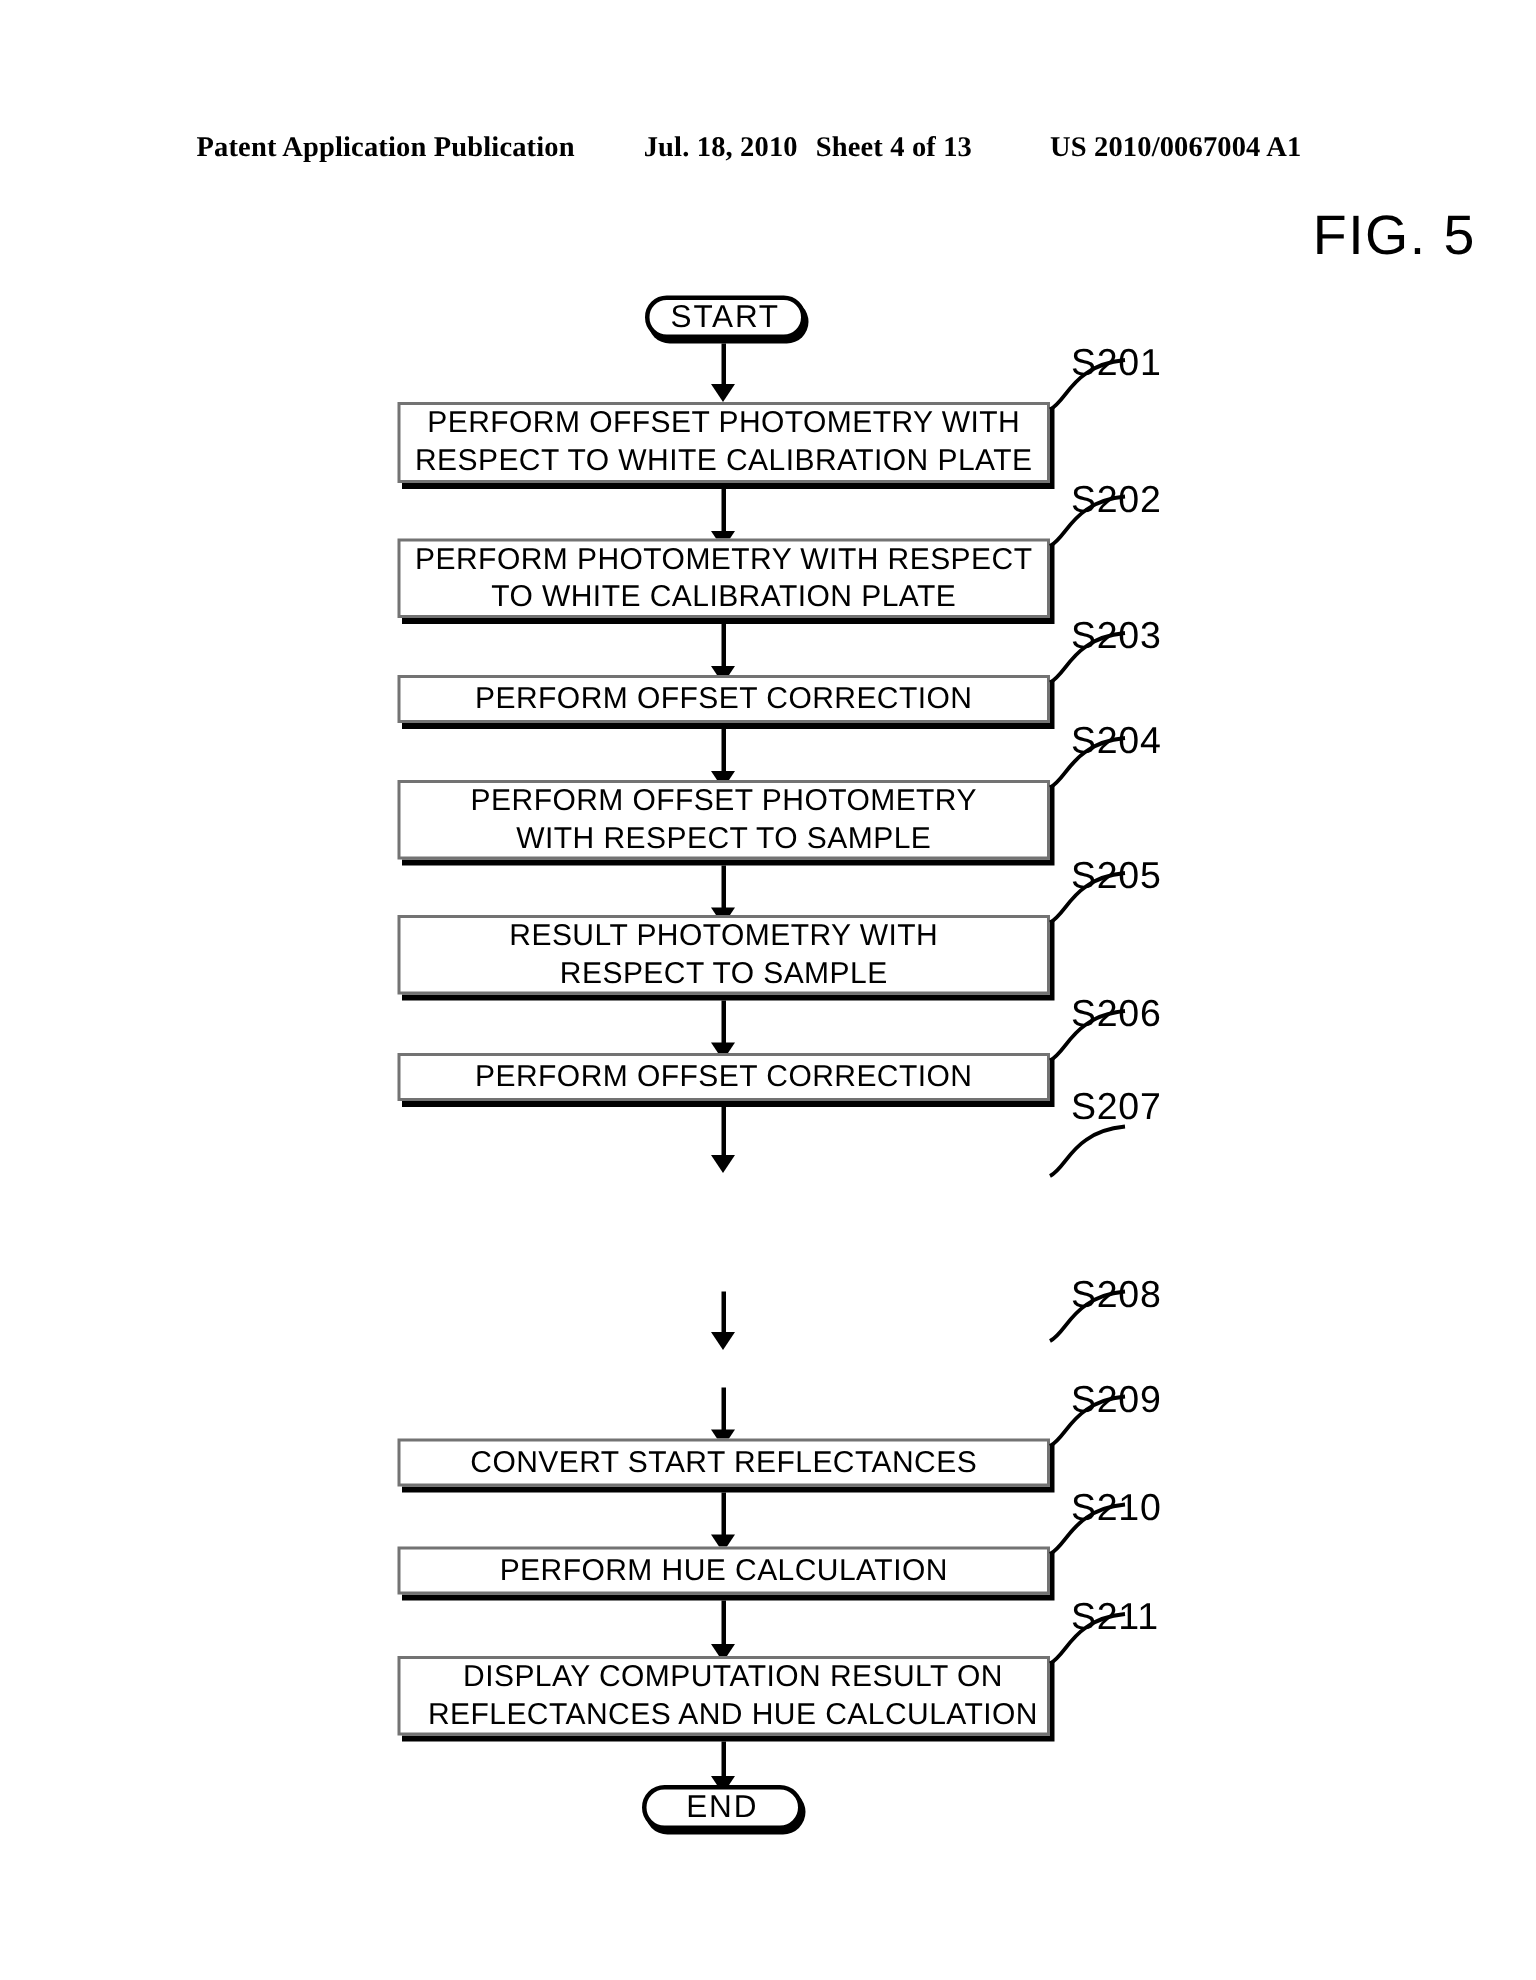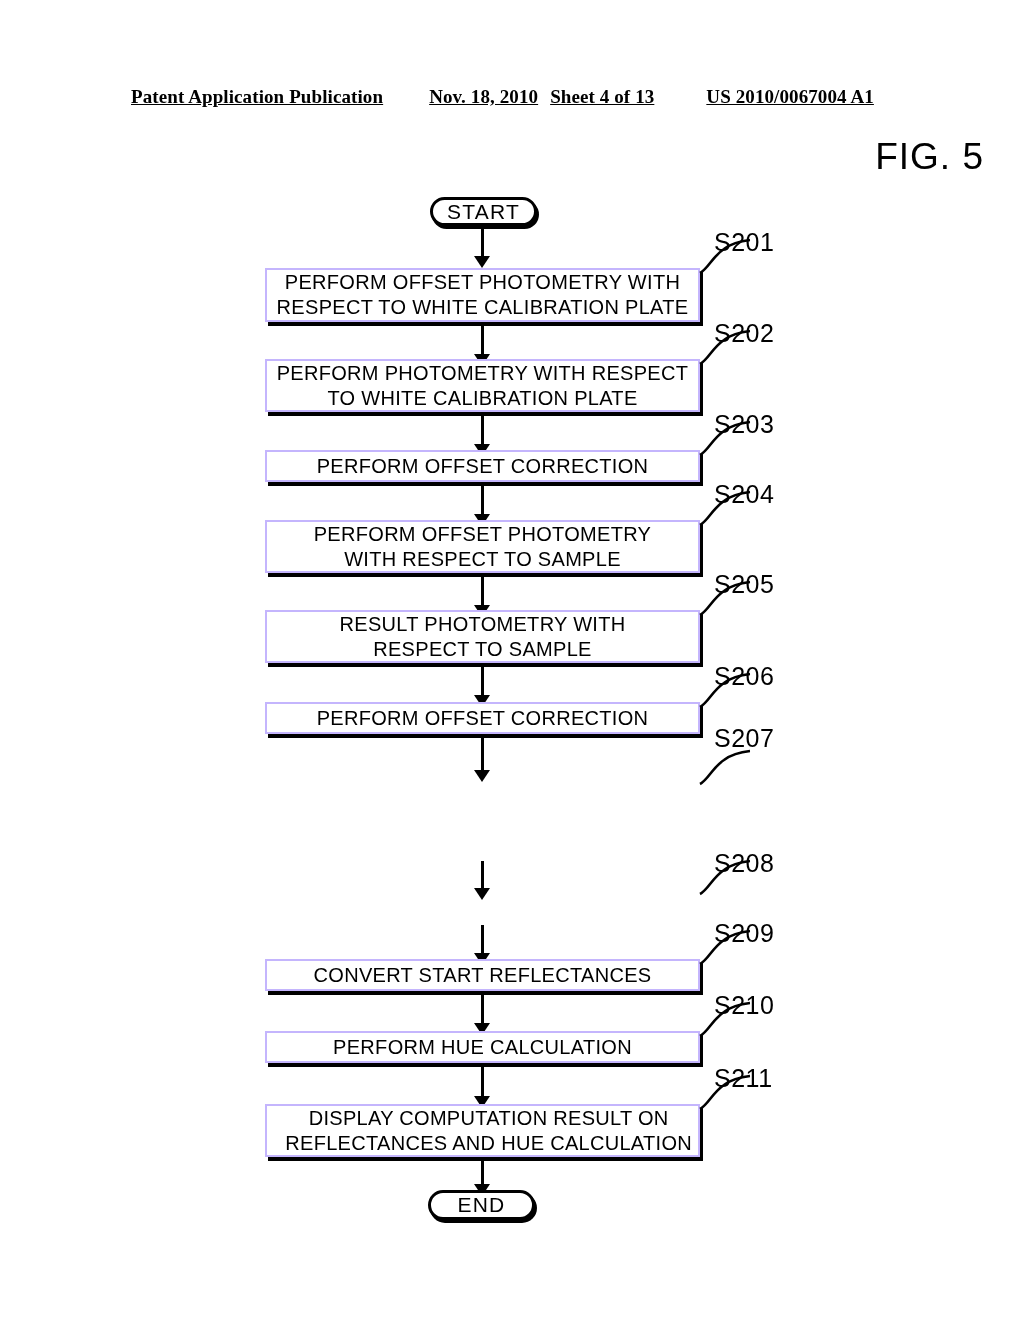--- a/index.html
+++ b/index.html
@@ -23,22 +23,21 @@
     left: 131px;
     top: 86px;
     width: 762px;
     height: 24px;
     font-family: "Liberation Serif", serif;
     font-weight: bold;
     font-size: 19px;
     letter-spacing: 0.1px;
     white-space: nowrap;
     display: flex;
-    align-items: flex-start;
-    text-decoration: underline;
+    align-items: flex-end;
   }
   #header .hdr-pub { }
   #header .hdr-date {
     margin-left: 46px;
   }
   #header .hdr-sheet {
     margin-left: 12px;
   }
   #header .hdr-pubno {
     margin-left: 52px;
@@ -81,21 +80,21 @@
     justify-content: center;
     font-size: 21px;
     letter-spacing: 1.2px;
     box-shadow: 2px 3px 0 0 #000;
   }
 
   
   .node {
     position: absolute;
     box-sizing: border-box;
-    border: 2px solid #c4b5fd;
+    border: 2px solid #737373;
     background: #fff;
     display: flex;
     align-items: center;
     justify-content: center;
     text-align: center;
     font-size: 20px;
     line-height: 25px;
     letter-spacing: 0.3px;
     box-shadow: 3px 4px 0 0 #000;
     padding: 0 6px;
@@ -135,21 +134,21 @@
     pointer-events: none;
   }
 </style>
 </head>
 <body>
 
 <div id="page">
 
   <div id="header">
     <span class="hdr-pub">Patent Application Publication</span>
-    <span class="hdr-date">Nov. 18, 2010</span>
+    <span class="hdr-date">Jul. 18, 2010</span>
     <span class="hdr-sheet">Sheet 4 of 13</span>
     <span class="hdr-pubno">US 2010/0067004 A1</span>
   </div>
 
   <div id="fig-title">
     <span class="fig-inner">FIG. 5</span>
   </div>
 
   <div id="flow">
 

